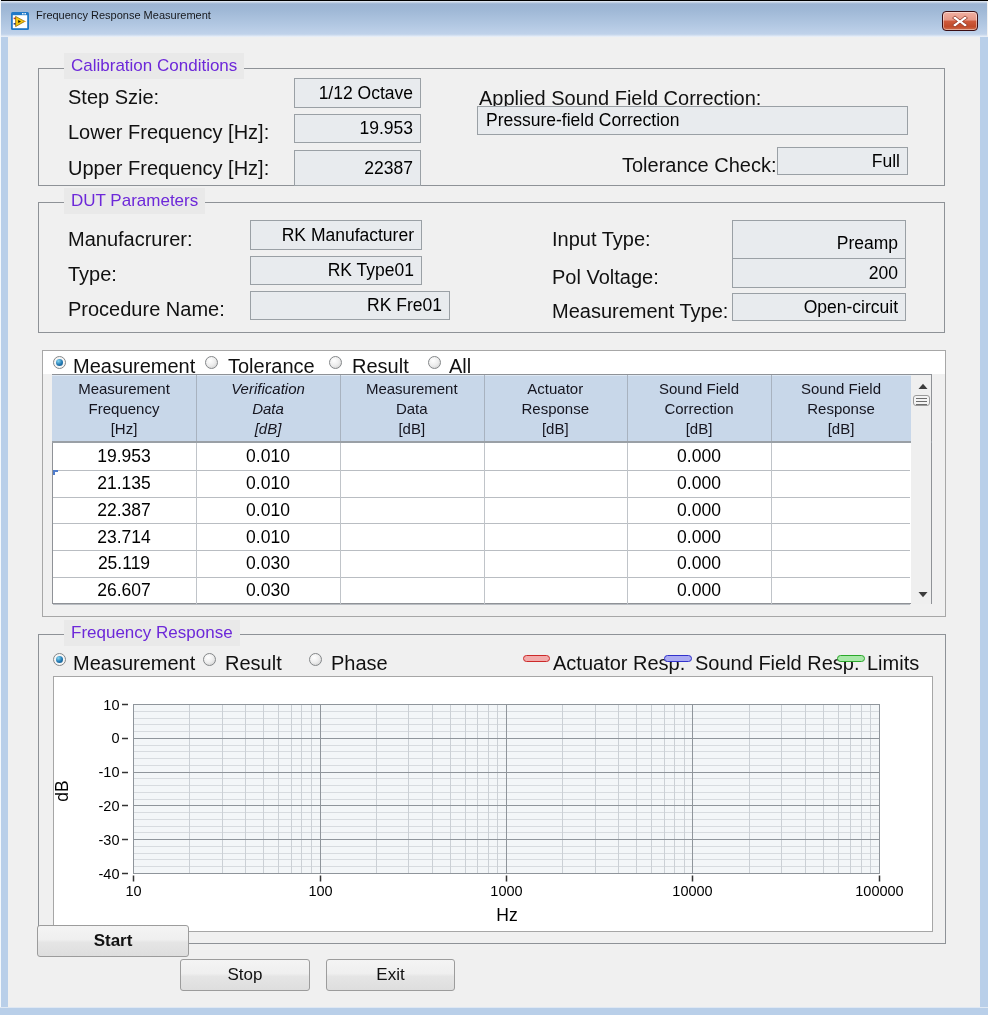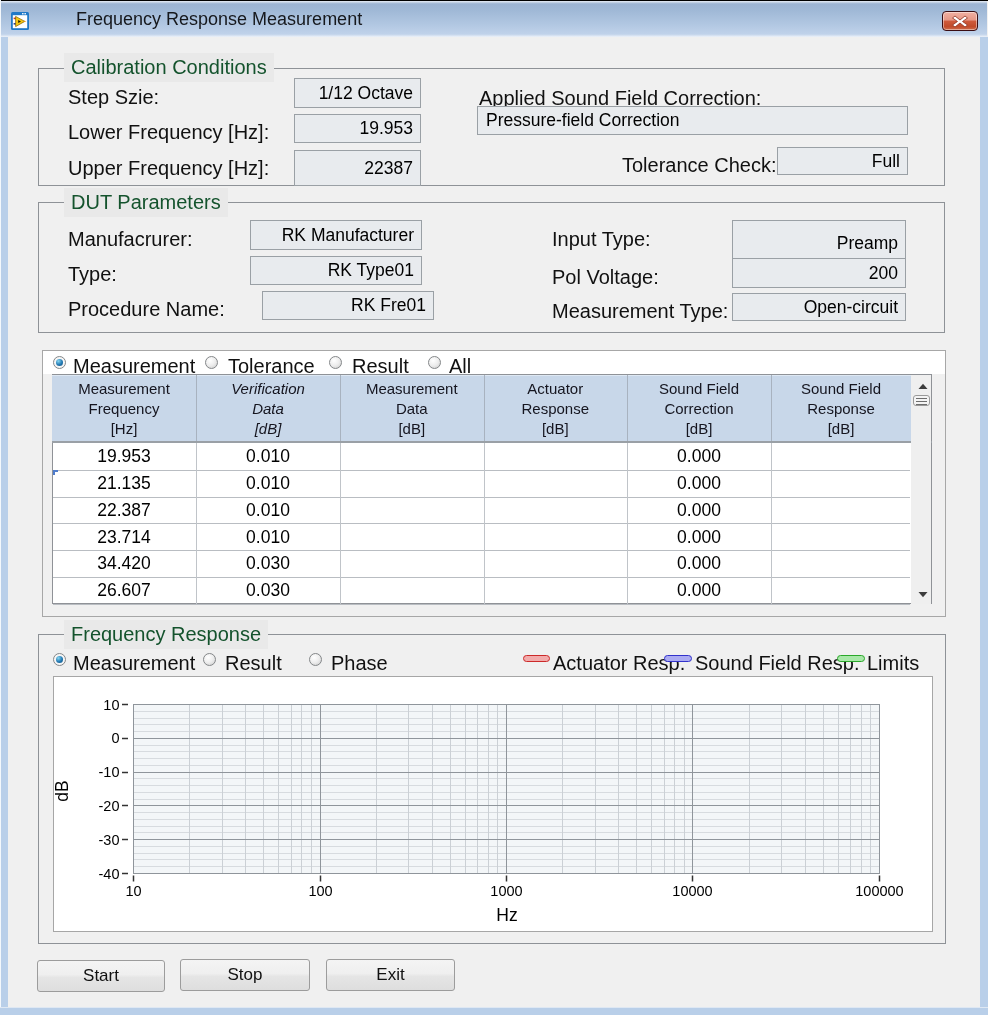--- a/index.html
+++ b/index.html
@@ -7,27 +7,27 @@
 body { position:relative; font-family:"Liberation Sans",sans-serif; background:#f0f0f0; overflow:hidden; font-size:15px; color:#000; }
 .abs { position:absolute; }
 
 #topline { left:0; top:0; width:988px; height:1px; background:#000; }
 #titlebar { left:1px; top:1px; width:986px; height:36px;
   background:linear-gradient(to bottom,#e7edf6 0%,#9cb4d3 8%,#9fb8d6 25%,#b0c6e1 62%,#c0d2ea 92%,#dce6f3 97%,#edf2f9 100%); }
 #lb { left:1px; top:37px; width:7px; height:971px; background:#b9cfe9; }
 #lbw { left:0; top:0; width:1px; height:1015px; background:#f4f8fc; }
 #rb { left:980px; top:37px; width:8px; height:971px; background:#b9cfe9; }
 #bb { left:0; top:1007px; width:988px; height:8px; background:#b9cfe9; border-top:1px solid #dfe8f3; }
-#title { left:36px; top:9px; font-size:18px; color:#16181c;margin-left:40px; }
+#title { left:36px; top:9px; font-size:11px; color:#16181c; }
 #closebtn { left:942px; top:11px; width:36px; height:20px; border:1px solid #3a0d12; border-radius:4px;
   background:linear-gradient(to bottom,#f0b0a2 0%,#e59786 45%,#cf5b3c 50%,#c14b2a 80%,#cf6a49 100%);
   box-shadow:inset 0 0 0 1px rgba(255,255,255,0.45); }
 
 .grp { border:1px solid #8e9297; }
-.grplabel { position:absolute; background:#e9e9e9; padding:3px 7px; font-size:20px; color:#14532d; white-space:nowrap; }
+.grplabel { position:absolute; background:#e9e9e9; padding:3px 7px; font-size:17px; color:#6d28d9; white-space:nowrap; }
 
 .fld { position:absolute; background:#e8ebee; border:1px solid #9aa0a5; font-size:17.5px; color:#000;
   display:flex; align-items:center; }
 .fld.r { justify-content:flex-end; padding-right:7px; }
 .fld.l { justify-content:flex-start; padding-left:8px; }
 .lbl { position:absolute; font-size:20px; color:#111; white-space:nowrap; }
 
 .radio { position:absolute; width:13px; height:13px; border-radius:50%;
   background:radial-gradient(circle at 38% 32%, #ffffff 0%, #ededed 50%, #c9c9c9 100%);
   border:1px solid #848789; }
@@ -93,21 +93,21 @@
 <div class="lbl" style="left:622px; top:154px;">Tolerance Check:</div>
 <div class="fld r" style="left:777px; top:147px; width:131px; height:28px;">Full</div>
 
 <div class="abs grp" style="left:38px; top:202px; width:907px; height:131px;"></div>
 <div class="grplabel" style="left:64px; top:188px;">DUT Parameters</div>
 <div class="lbl" style="left:68px; top:228px;">Manufacrurer:</div>
 <div class="lbl" style="left:68px; top:263px;text-align:right;">Type:</div>
 <div class="lbl" style="left:68px; top:298px;">Procedure Name:</div>
 <div class="fld r" style="left:250px; top:220px; width:172px; height:30px;">RK Manufacturer</div>
 <div class="fld r" style="left:250px; top:256px; width:172px; height:29px;">RK Type01</div>
-<div class="fld r" style="left:262px; top:291px; width:172px; height:29px;">RK Fre01</div>
+<div class="fld r" style="left:250px; top:291px; width:200px; height:29px;">RK Fre01</div>
 <div class="lbl" style="left:552px; top:228px;">Input Type:</div>
 <div class="lbl" style="left:552px; top:266px;">Pol Voltage:</div>
 <div class="lbl" style="left:552px; top:300px;">Measurement Type:</div>
 <div class="fld r" style="left:732px; top:220px; width:174px; height:46px;">Preamp</div>
 <div class="fld r" style="left:732px; top:258px; width:174px; height:30px;">200</div>
 <div class="fld r" style="left:732px; top:293px; width:174px; height:28px;">Open-circuit</div>
 
 <div class="abs" id="tblpanel"></div>
 <div class="abs" id="radiostrip"></div>
 <div class="radio sel" style="left:53px; top:356px;"></div>
@@ -142,21 +142,21 @@
 <div class="cell" style="left:627px; top:473.0px; width:144px;">0.000</div>
 <div class="rowsep" style="left:53px; top:496.6px; width:857px;"></div>
 <div class="cell" style="left:52px; top:499.8px; width:144px;">22.387</div>
 <div class="cell" style="left:196px; top:499.8px; width:144px;">0.010</div>
 <div class="cell" style="left:627px; top:499.8px; width:144px;">0.000</div>
 <div class="rowsep" style="left:53px; top:523.4px; width:857px;"></div>
 <div class="cell" style="left:52px; top:526.6px; width:144px;">23.714</div>
 <div class="cell" style="left:196px; top:526.6px; width:144px;">0.010</div>
 <div class="cell" style="left:627px; top:526.6px; width:144px;">0.000</div>
 <div class="rowsep" style="left:53px; top:550.2px; width:857px;"></div>
-<div class="cell" style="left:52px; top:553.4px; width:144px;">34.420</div>
+<div class="cell" style="left:52px; top:553.4px; width:144px;">25.119</div>
 <div class="cell" style="left:196px; top:553.4px; width:144px;">0.030</div>
 <div class="cell" style="left:627px; top:553.4px; width:144px;">0.000</div>
 <div class="rowsep" style="left:53px; top:577.0px; width:857px;"></div>
 <div class="cell" style="left:52px; top:580.2px; width:144px;">26.607</div>
 <div class="cell" style="left:196px; top:580.2px; width:144px;">0.030</div>
 <div class="cell" style="left:627px; top:580.2px; width:144px;">0.000</div>
 <div class="rowsep" style="left:53px; top:603.8px; width:857px;"></div>
 <div class="cellsep" style="left:196px; top:443px; width:1px; height:161px; background:#c0c4c9;"></div>
 <div class="cellsep" style="left:340px; top:443px; width:1px; height:161px; background:#c0c4c9;"></div>
 <div class="cellsep" style="left:483.5px; top:443px; width:1px; height:161px; background:#c0c4c9;"></div>
@@ -279,15 +279,15 @@
 <line x1="506.5" y1="875.5" x2="506.5" y2="881.5" stroke="#333" stroke-width="1.5"></line>
 <text x="506.5" y="896" font-size="14.5" text-anchor="middle" fill="#000" font-family="Liberation Sans">1000</text>
 <line x1="692.5" y1="875.5" x2="692.5" y2="881.5" stroke="#333" stroke-width="1.5"></line>
 <text x="692.5" y="896" font-size="14.5" text-anchor="middle" fill="#000" font-family="Liberation Sans">10000</text>
 <line x1="879.5" y1="875.5" x2="879.5" y2="881.5" stroke="#333" stroke-width="1.5"></line>
 <text x="879.5" y="896" font-size="14.5" text-anchor="middle" fill="#000" font-family="Liberation Sans">100000</text>
 <text x="507" y="920.5" font-size="17.5" text-anchor="middle" fill="#000" font-family="Liberation Sans">Hz</text>
 <text x="67.5" y="791" font-size="17.5" text-anchor="middle" fill="#000" font-family="Liberation Sans" transform="rotate(-90 67.5 791)">dB</text>
 </svg>
 
-<div class="btn" style="left:37px;  top:960px; width:128px; height:32px;">Start</div>
+<div class="btn" style="left:37px;  top:925px; width:152px; height:32px;font-weight:bold;">Start</div>
 <div class="btn" style="left:180px; top:959px; width:130px; height:32px;">Stop</div>
 <div class="btn" style="left:326px; top:959px; width:129px; height:32px;">Exit</div>
 
 </body></html>

